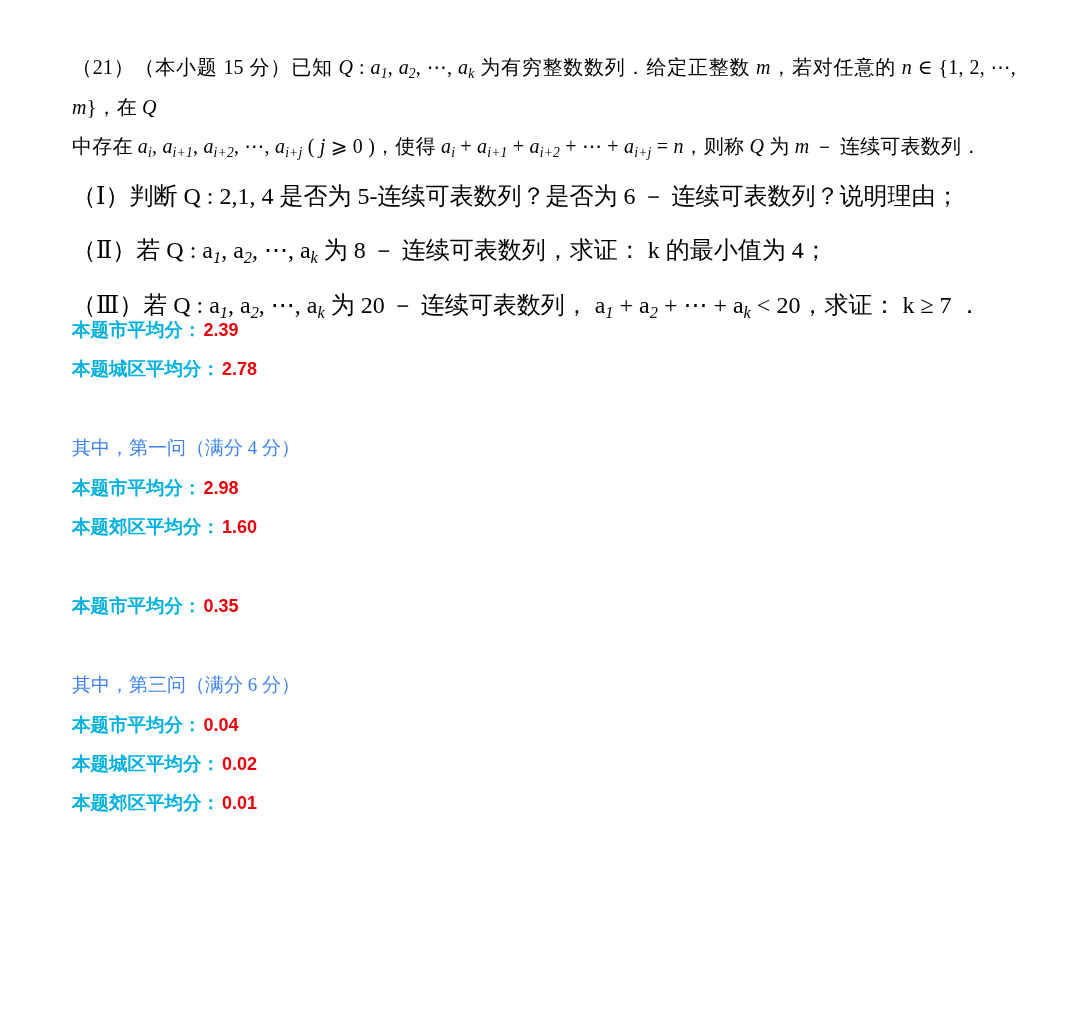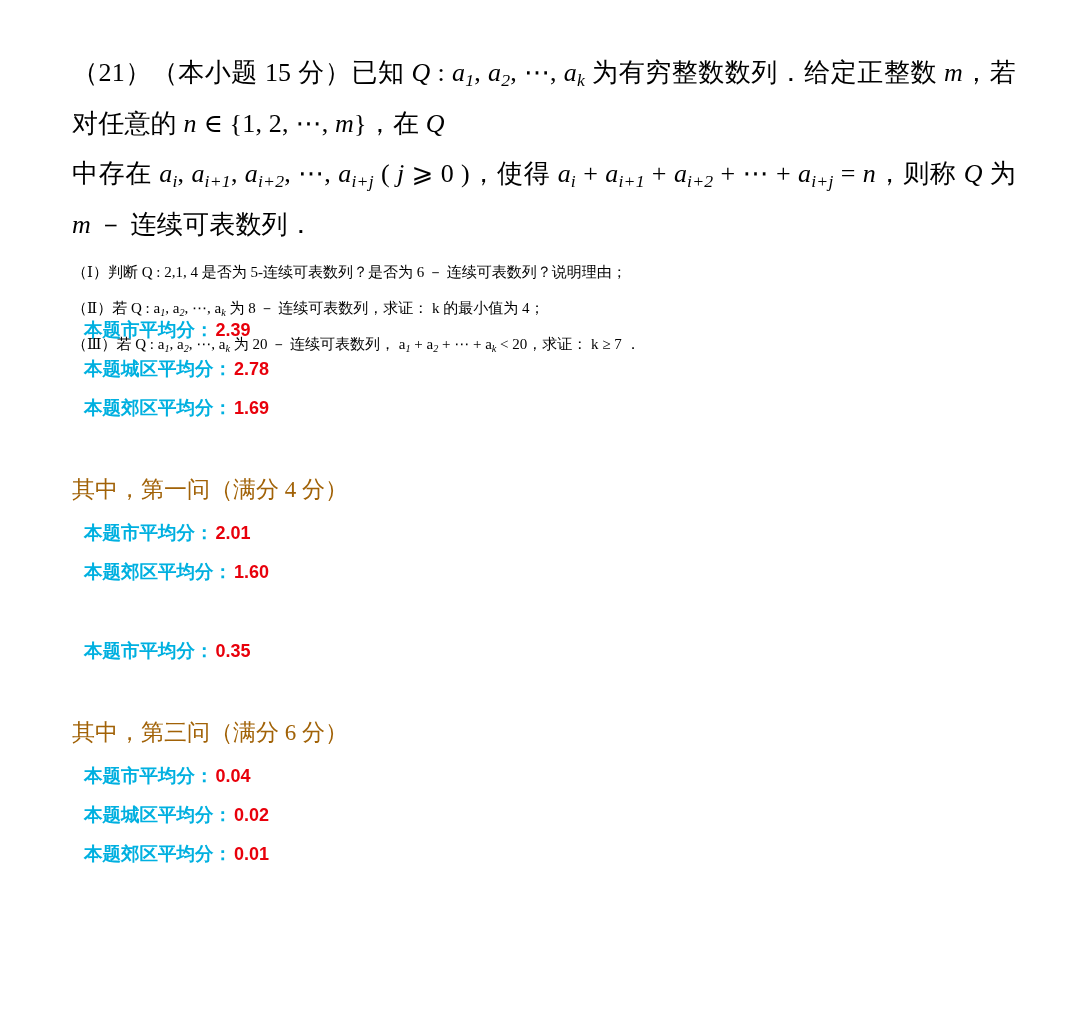--- a/index.html
+++ b/index.html
@@ -22,59 +22,59 @@
     padding: 0;
     box-sizing: border-box;
   }
   .problem-block {
     position: absolute;
     left: 72px;
     top: 48px;
     width: 944px;
   }
   .ptext {
-    font-size: 26px;
+    font-size: 20px;
     line-height: 1.95;
     letter-spacing: 0.2px;
     text-align: justify;
   }
   .ptext .ital {
     font-style: italic;
     font-family: "Liberation Serif", "DejaVu Serif", serif;
   }
   .sub {
     font-size: 0.68em;
     vertical-align: -0.30em;
     font-style: italic;
   }
   .indent-line {
-    font-size: 15px;
+    font-size: 24px;
     line-height: 2.0;
     margin-top: 6px;
     white-space: nowrap;
   }
   .stats {
     position: absolute;
     left: 72px;
     top: 316px;
     width: 900px;
   }
   .stat-group {
     margin-bottom: 30px;
   }
   .group-title {
-    font-size: 23px;
-    color: #a16207;
+    font-size: 19px;
+    color: #3b82f6;
     margin: 0 0 12px 0;
     line-height: 1.5;
   }
   .stat-row {
     font-size: 18.5px;
     line-height: 1.55;
-    margin: 0 0 10px 12px;
+    margin: 0 0 10px 0;
     font-weight: bold;
     white-space: nowrap;
   }
   .label-city {
     color: #00b0e0;
     font-weight: bold;
   }
   .value {
     color: #e8000b;
     font-weight: bold;
@@ -115,31 +115,28 @@
 
   <div class="stats">
 
     <div class="stat-group">
       <div class="stat-row">
         <span class="label-city">本题市平均分：</span><span class="value">2.39</span>
       </div>
       <div class="stat-row">
         <span class="label-city">本题城区平均分：</span><span class="value">2.78</span>
       </div>
-      <div class="stat-row">
-        <span class="label-city">本题郊区平均分：</span><span class="value">1.69</span>
-      </div>
     </div>
 
     <div class="gap-lg"></div>
 
     <div class="stat-group">
       <div class="group-title">其中，第一问（满分 4 分）</div>
       <div class="stat-row">
-        <span class="label-city">本题市平均分：</span><span class="value">2.01</span>
+        <span class="label-city">本题市平均分：</span><span class="value">2.98</span>
       </div>
       <div class="stat-row">
         <span class="label-city">本题郊区平均分：</span><span class="value">1.60</span>
       </div>
     </div>
 
     <div class="gap-lg"></div>
 
     <div class="stat-group">
       <div class="stat-row">

